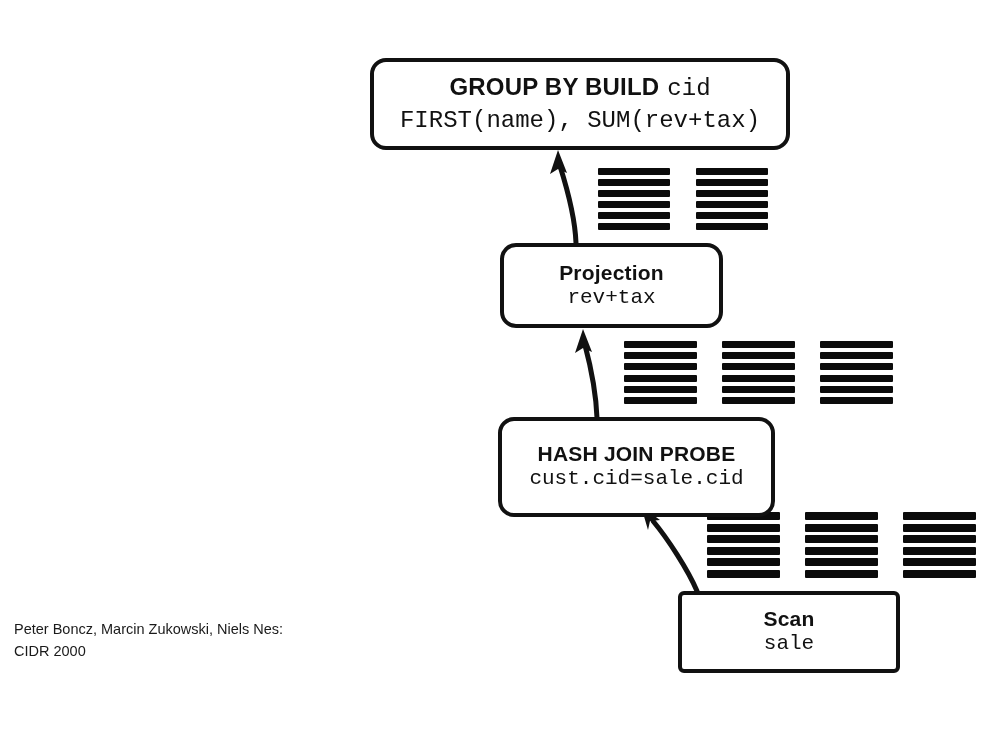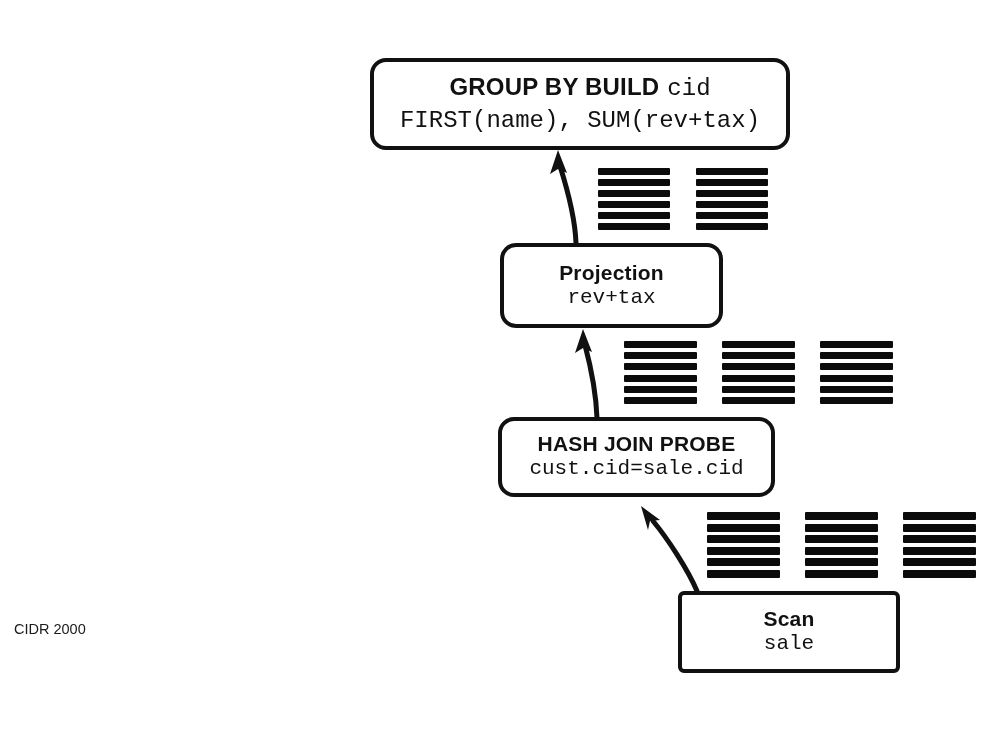--- a/index.html
+++ b/index.html
@@ -52,21 +52,21 @@
   }
 
   
   #box-groupby  { left: 370px; top: 58px;  width: 420px; height: 92px; }
   #box-groupby .op-line { font-size: 24px; }
   #box-groupby .l1 { margin-bottom: 3px; }
 
   #box-projection { left: 500px; top: 243px; width: 223px; height: 85px; border-radius: 16px; }
   #box-projection .op-line { font-size: 21px; }
 
-  #box-hashjoin { left: 498px; top: 417px; width: 277px; height: 80px; }
+  #box-hashjoin { left: 498px; top: 417px; width: 277px; height: 100px; }
   #box-hashjoin .op-line { font-size: 21px; }
 
   #box-scan { left: 678px; top: 591px; width: 222px; height: 82px; border-radius: 6px; }
   #box-scan .op-line { font-size: 21px; }
 
   
   .vec-block {
     position: absolute;
     display: flex;
     flex-direction: column;
@@ -204,16 +204,17 @@
         <div class="vec-bar" style="height: 8px;"></div>
         <div class="vec-bar" style="height: 8px;"></div>
         <div class="vec-bar" style="height: 8px;"></div>
         <div class="vec-bar" style="height: 8px;"></div>
         <div class="vec-bar" style="height: 8px;"></div>
         <div class="vec-bar" style="height: 8px;"></div>
       </div>
     </div>
 
   <div id="citation">
+    <div>Peter Boncz, Marcin Zukowski, Niels Nes:</div>
     <div>CIDR 2000</div>
   </div>
 
 </div>
 
 </body></html>

